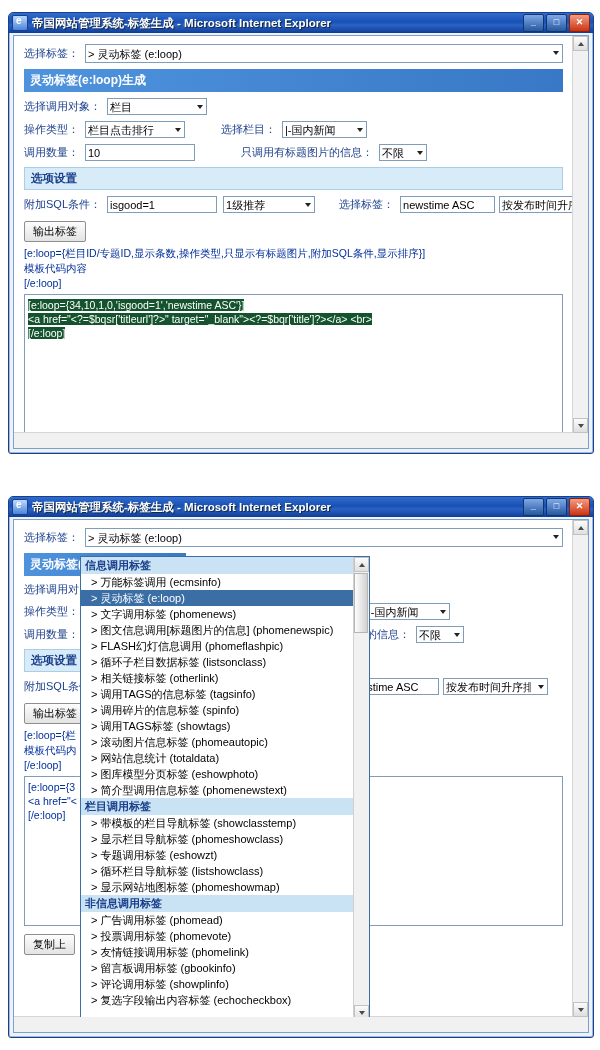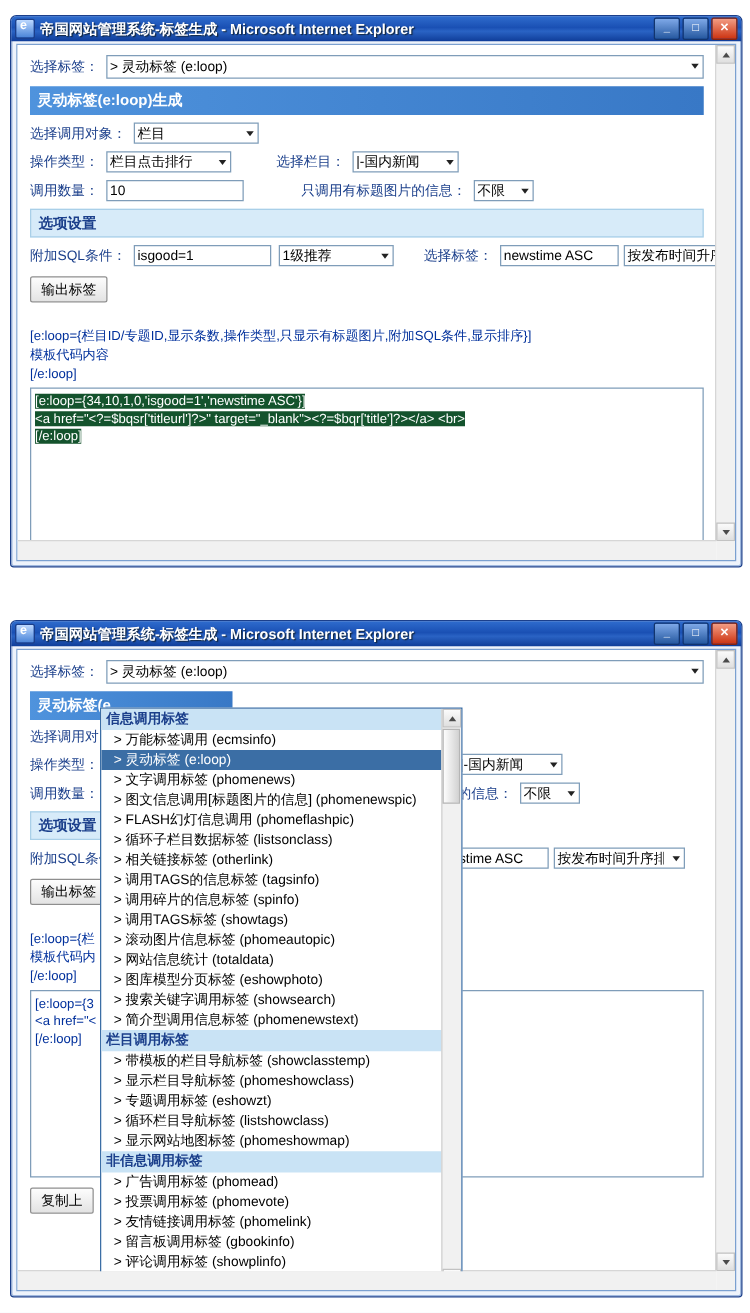--- a/index.html
+++ b/index.html
@@ -22,34 +22,34 @@
   .lbl{color:#1b3f8b;white-space:nowrap;margin-right:6px;}
   select,input[type=text]{font-family:"Liberation Sans",sans-serif;font-size:11px;border:1px solid #7f9db9;background:#fff;height:17px;box-sizing:border-box;padding:0 2px;}
   select{-webkit-appearance:none;appearance:none;background-image:linear-gradient(#fff,#fff);padding-right:16px;position:relative;}
   .selwrap{position:relative;display:inline-block;}
   .selwrap:after{content:"";position:absolute;right:4px;top:7px;border-left:3.5px solid transparent;border-right:3.5px solid transparent;border-top:4px solid #222;pointer-events:none;}
   .selwrap:before{content:"";position:absolute;right:1px;top:1px;width:15px;bottom:1px;background:linear-gradient(#fdfdfd,#dfe6ef);border-left:1px solid #aab8c8;}
   .bar{background:#3f87d6;background:linear-gradient(to right,#4f93dd,#3878c6);color:#fff;font-weight:bold;padding:3px 6px;margin:4px 0 6px;font-size:12px;}
   .bar2{background:#d7ebf9;color:#1b3f8b;font-weight:bold;padding:3px 6px;margin:6px 0;border:1px solid #a9cfe8;font-size:11.5px;}
   .btn{font-family:"Liberation Sans",sans-serif;font-size:11px;background:linear-gradient(#fdfdfd,#e3e3e3);border:1px solid #8e8e8e;padding:2px 8px;border-radius:2px;text-align:center;}
   .codebox{border:1px solid #7f9db9;background:#fff;width:100%;height:160px;box-sizing:border-box;padding:3px;font-size:10.5px;color:#00309c;line-height:1.35;overflow:hidden;}
-  .desc{color:#00309c;font-size:10.5px;line-height:1.45;margin:20px 0 2px;}
+  .desc{color:#00309c;font-size:10.5px;line-height:1.45;margin:4px 0 2px;}
   .hl{background:#14532d;color:#fff;}
   .bigsel{flex:1;}
   .scroll-v{position:absolute;right:0;top:0;bottom:15px;width:15px;background:#f1f1f1;border-left:1px solid #d6d6d6;}
   .scroll-h{position:absolute;left:0;right:15px;bottom:0;height:15px;background:#f1f1f1;border-top:1px solid #d6d6d6;}
   .sb-arrow{width:15px;height:15px;background:linear-gradient(#fbfbfb,#dfdfdf);border:1px solid #c2c2c2;box-sizing:border-box;position:relative;}
   .sb-arrow.up{top:0;}
   .sb-arrow.dn{position:absolute;bottom:0;}
   .sb-arrow:after{content:"";position:absolute;left:4px;top:5px;border-left:3.5px solid transparent;border-right:3.5px solid transparent;}
   .sb-arrow.up:after{border-bottom:4px solid #4a4a4a;}
   .sb-arrow.dn:after{border-top:4px solid #4a4a4a;}
   .corner{position:absolute;right:0;bottom:0;width:15px;height:15px;background:#f1f1f1;}
   
-  .dd{position:absolute;left:66px;top:36px;width:290px;height:465px;border:1px solid #3b6ea5;background:#fff;z-index:20;box-sizing:border-box;overflow:hidden;margin-top:10px;}
+  .dd{position:absolute;left:66px;top:36px;width:290px;height:465px;border:1px solid #3b6ea5;background:#fff;z-index:20;box-sizing:border-box;overflow:hidden;}
   .dd-inner{position:absolute;left:0;top:0;right:15px;bottom:0;overflow:hidden;}
   .dd-item{font-size:11px;padding:1px 4px 1px 10px;white-space:nowrap;line-height:14px;}
   .dd-group{background:#c9e3f5;color:#1b3f8b;font-weight:bold;padding:1px 4px;line-height:15px;font-size:11px;}
   .dd-sel{background:#3b6ea5;color:#fff;}
   .dd-scroll{position:absolute;right:0;top:0;bottom:0;width:15px;background:#f1f1f1;border-left:1px solid #d0d0d0;}
   .dd-thumb{position:absolute;left:0;top:16px;width:14px;height:60px;background:linear-gradient(to right,#fdfdfd,#d2d2d2);border:1px solid #b5b5b5;box-sizing:border-box;}
 </style>
 </head>
 <body>
 
@@ -246,21 +246,20 @@
             <div class="dd-item">&gt; 图文信息调用[标题图片的信息] (phomenewspic)</div>
             <div class="dd-item">&gt; FLASH幻灯信息调用 (phomeflashpic)</div>
             <div class="dd-item">&gt; 循环子栏目数据标签 (listsonclass)</div>
             <div class="dd-item">&gt; 相关链接标签 (otherlink)</div>
             <div class="dd-item">&gt; 调用TAGS的信息标签 (tagsinfo)</div>
             <div class="dd-item">&gt; 调用碎片的信息标签 (spinfo)</div>
             <div class="dd-item">&gt; 调用TAGS标签 (showtags)</div>
             <div class="dd-item">&gt; 滚动图片信息标签 (phomeautopic)</div>
             <div class="dd-item">&gt; 网站信息统计 (totaldata)</div>
             <div class="dd-item">&gt; 图库模型分页标签 (eshowphoto)</div>
-            <div class="dd-item">&gt; 搜索关键字调用标签 (showsearch)</div>
             <div class="dd-item">&gt; 简介型调用信息标签 (phomenewstext)</div>
             <div class="dd-group">栏目调用标签</div>
             <div class="dd-item">&gt; 带模板的栏目导航标签 (showclasstemp)</div>
             <div class="dd-item">&gt; 显示栏目导航标签 (phomeshowclass)</div>
             <div class="dd-item">&gt; 专题调用标签 (eshowzt)</div>
             <div class="dd-item">&gt; 循环栏目导航标签 (listshowclass)</div>
             <div class="dd-item">&gt; 显示网站地图标签 (phomeshowmap)</div>
             <div class="dd-group">非信息调用标签</div>
             <div class="dd-item">&gt; 广告调用标签 (phomead)</div>
             <div class="dd-item">&gt; 投票调用标签 (phomevote)</div>

